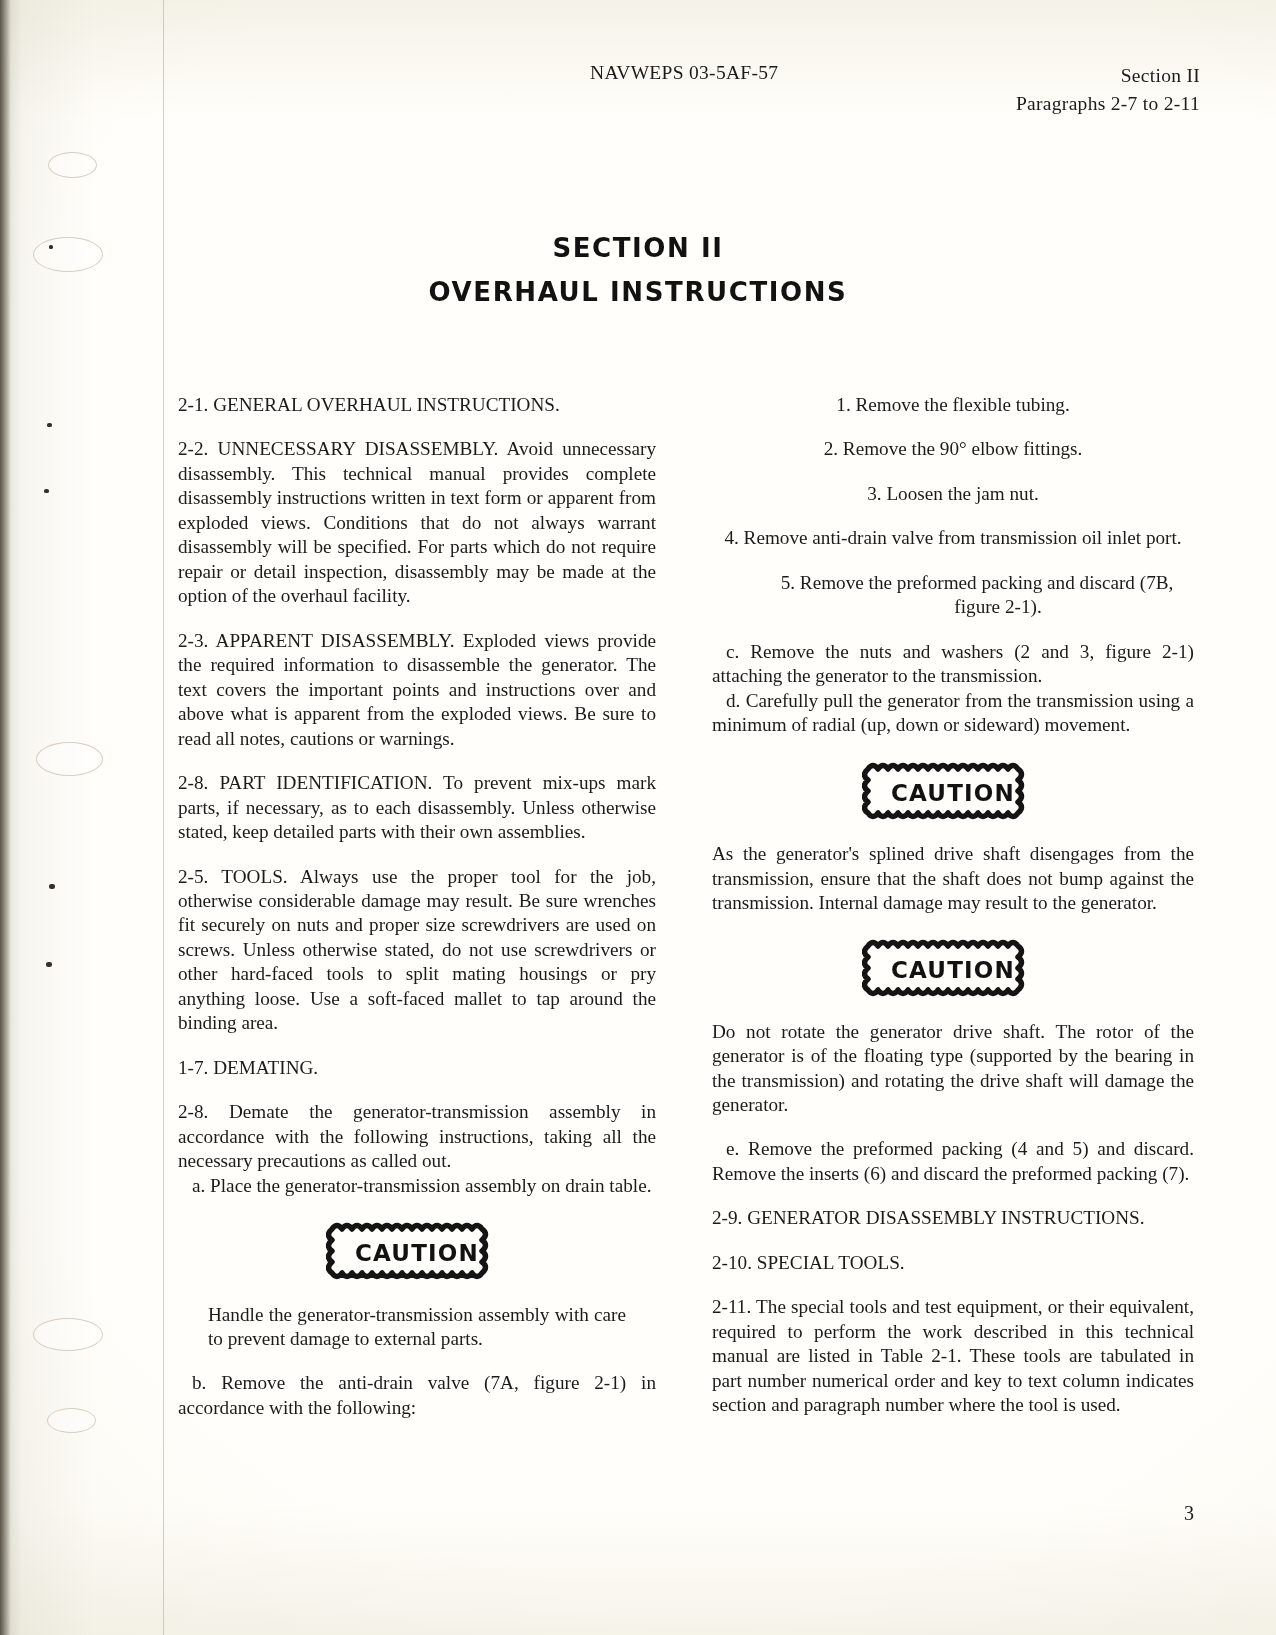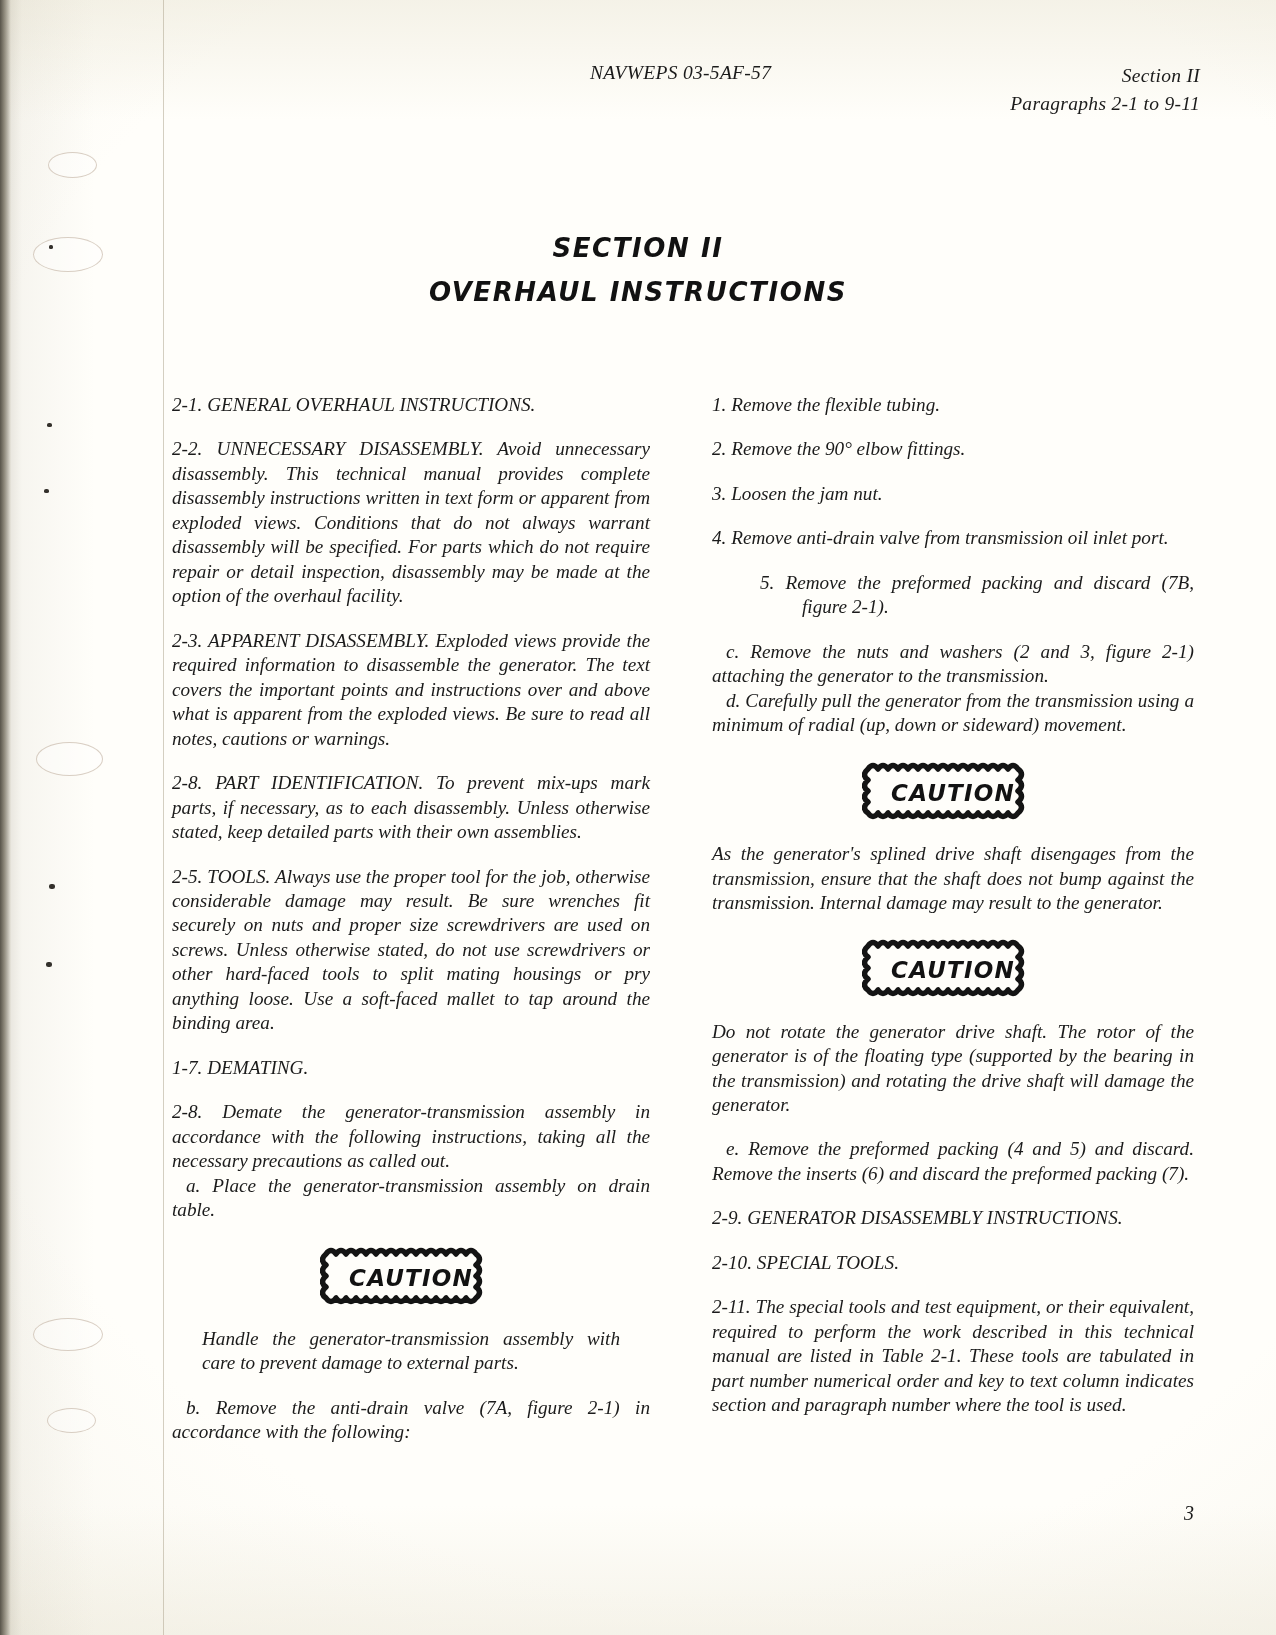--- a/index.html
+++ b/index.html
@@ -8,21 +8,20 @@
     background: #6e6e6e;
   }
   .page {
     position: relative;
     width: 1276px;
     height: 1635px;
     background: #fdfcf7;
     overflow: hidden;
     font-family: "Liberation Serif", "DejaVu Serif", serif;
     color: #1b1b1b;
-    font-style: italic;
   }
   
   .paper-tint {
     position: absolute;
     inset: 0;
     background:
       linear-gradient(90deg, rgba(140,132,112,0.30) 0px, rgba(190,184,166,0.12) 22px, rgba(253,252,247,0) 95px),
       linear-gradient(180deg, rgba(236,232,216,0.55) 0px, rgba(253,252,247,0) 120px),
       linear-gradient(0deg, rgba(234,230,214,0.45) 0px, rgba(253,252,247,0) 130px),
       radial-gradient(125% 105% at 55% 45%, #fffefa 50%, #f3f0e5 88%, #e7e2d2 100%);
@@ -101,36 +100,37 @@
 
   
   .col {
     position: absolute;
     top: 393px;
     font-size: 19.2px;
     line-height: 1.275;
     text-align: justify;
     text-justify: inter-word;
   }
-  .col-left  { left: 172px;  width: 478px; }
+  .col-left  { left: 178px;  width: 478px; }
   .col-right { left: 712px;  width: 482px; }
 
   p.para {
     margin: 0 0 20px 0;
   }
   p.para.tight {
     margin-bottom: 0;
   }
   p.para.hang {
     text-indent: 14px;
   }
   p.num {
     margin: 0 0 20px 0;
     padding-left: 42px;
     text-indent: -42px;
+    text-align: center;
   }
   p.num.last { margin-bottom: 20px; margin-left: 48px; }
   .gap-lg { margin-bottom: 34px; }
   .no-just { text-align: left; }
 
   
   .caution {
     margin: 22px 0 14px 0;
     text-align: center;
   }
@@ -171,21 +171,21 @@
   <div class="speck" style="left:49px; top:245px; width:4px; height:4px;"></div>
   <div class="speck" style="left:47px; top:423px; width:5px; height:4px;"></div>
   <div class="speck" style="left:44px; top:489px; width:5px; height:4px;"></div>
   <div class="speck" style="left:49px; top:884px; width:6px; height:5px;"></div>
   <div class="speck" style="left:46px; top:962px; width:6px; height:5px;"></div>
 
   <div class="runhead">
     <div class="doc-no">NAVWEPS 03-5AF-57</div>
     <div class="sect">
       <div>Section II</div>
-      <div>Paragraphs 2-1 to 9-11</div>
+      <div>Paragraphs 2-7 to 2-11</div>
     </div>
   </div>
 
   <div class="title-block">
     <div class="t1">SECTION II</div>
     <div class="t2">OVERHAUL INSTRUCTIONS</div>
   </div>
 
   <div class="col col-left">
 

